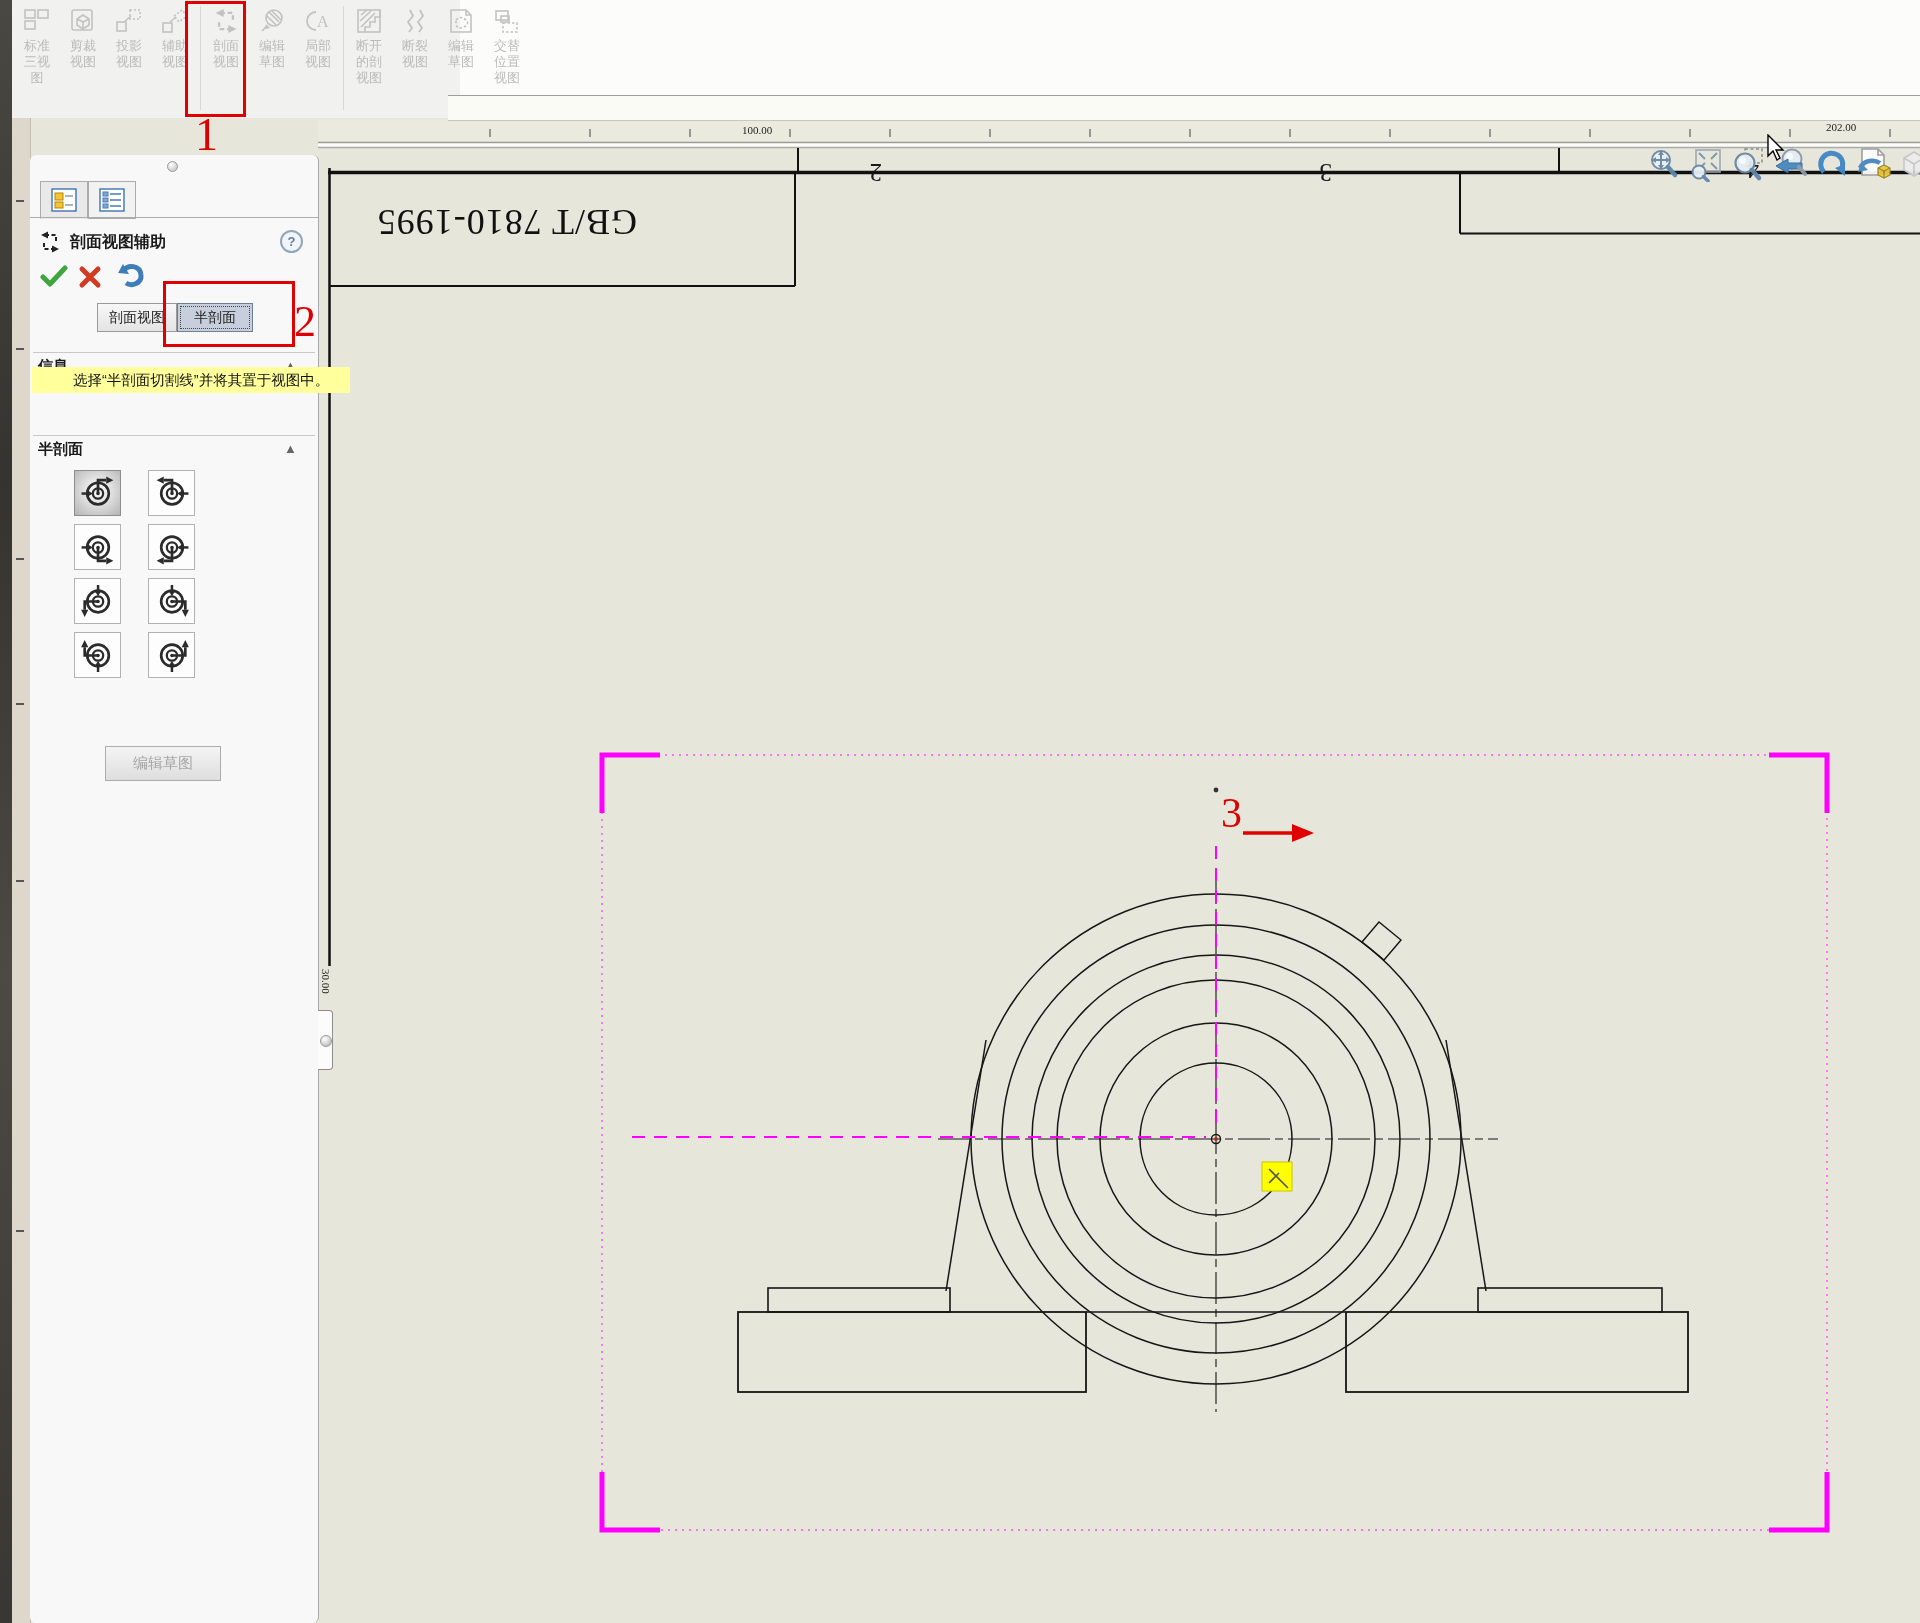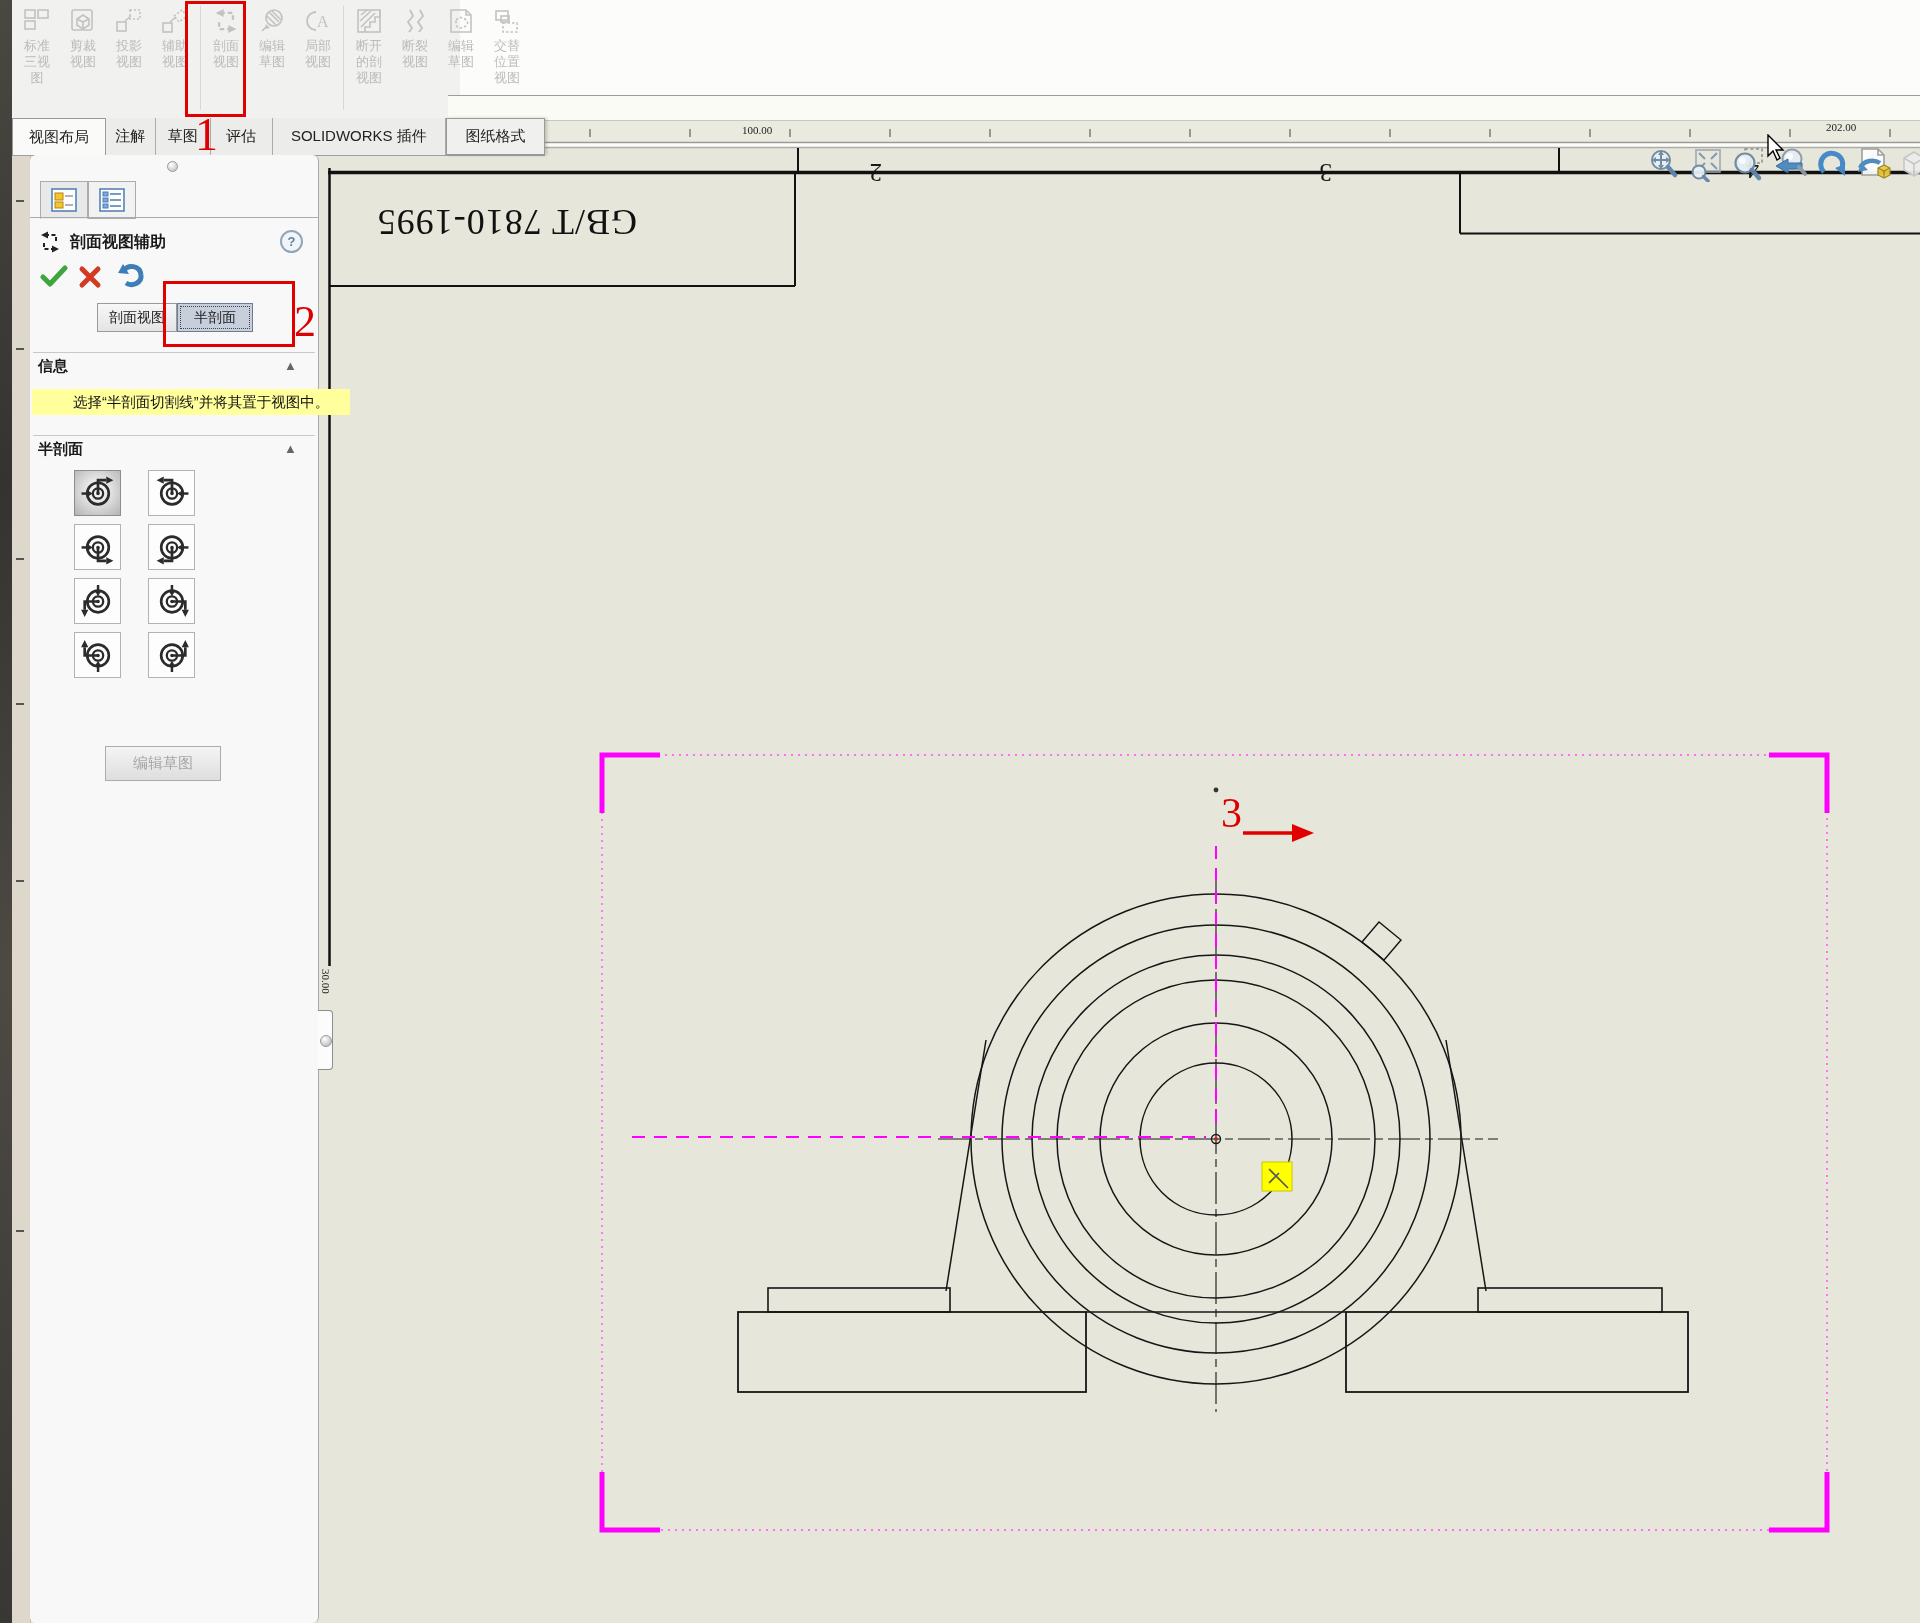--- a/index.html
+++ b/index.html
@@ -278,28 +278,20 @@
               <rect x="8" y="9" width="8" height="6"></rect>
               <rect x="10" y="16" width="14" height="9" stroke-dasharray="2.5 2"></rect>
             </svg>
           </div>
           <div class="lbl">交替位置视图</div>
         </div>
       </div>
   </div>
   <div id="white-band" class="abs"></div>
 
-  <div id="tabrow" class="abs">
-      <div class="tab active" style="width: 92px;">视图布局</div>
-      <div class="tab" style="width: 49px;">注解</div>
-      <div class="tab" style="width: 54px;">草图</div>
-      <div class="tab" style="width: 61px;">评估</div>
-      <div class="tab" style="width: 173px;">SOLIDWORKS 插件</div>
-      <div class="tab last" style="width: 97px;">图纸格式</div>
-    </div>
 
   <div class="abs redbox" style="left:185px;top:1px;width:55px;height:110px;"></div>
   <div class="abs rednum" style="left:195px;top:112px;font-size:46px;">1</div>
   <div class="abs redbox" style="left:163px;top:281px;width:126px;height:60px;"></div>
   <div class="abs rednum" style="left:294px;top:300px;font-size:44px;">2</div>
 
   <div id="desktop-strip" class="abs"></div>
   <div id="tree-strip" class="abs">
       <div class="tree-dash" style="top: 82px;"></div>
       <div class="tree-dash" style="top: 230px;"></div>
@@ -367,21 +359,21 @@
     </div>
 
     <div class="abs" style="left:67px;top:148px;display:flex;">
       <div class="mode-btn" style="width:78px;">剖面视图</div>
       <div class="mode-btn sel" style="width:74px;">半剖面</div>
     </div>
 
     <div class="abs psep" style="left:3px;top:197px;width:282px;"></div>
     <div class="abs phdr" style="left:8px;top:202px;">信息</div>
     <div class="abs chev" style="left:254px;top:203px;">▲</div>
-    <div class="abs" id="info-msg" style="left:2px;top:234px;width:274px;padding-left:41px;">选择“半剖面切割线”并将其置于视图中。</div>
+    <div class="abs" id="info-msg" style="left:2px;top:212px;width:274px;padding-left:41px;">选择“半剖面切割线”并将其置于视图中。</div>
 
     <div class="abs psep" style="left:3px;top:280px;width:282px;"></div>
     <div class="abs phdr" style="left:8px;top:285px;">半剖面</div>
     <div class="abs chev" style="left:254px;top:286px;">▲</div>
     <div class="abs" id="hs-grid" style="left:44px;top:315px;width:150px;display:grid;grid-template-columns:45px 45px;column-gap:29px;row-gap:8px;">
         <div class="gbtn sel">
           <span style="display:inline-block;transform:none;"><svg width="38" height="37" viewBox="0 0 36 36">
               <g stroke="#2b2b2b" fill="none">
                 <polyline points="18,20 18,7 26,7" stroke-width="2.6"></polyline>
                 <polygon points="26,3.5 26,10.5 33,7" fill="#2b2b2b" stroke="none"></polygon>

